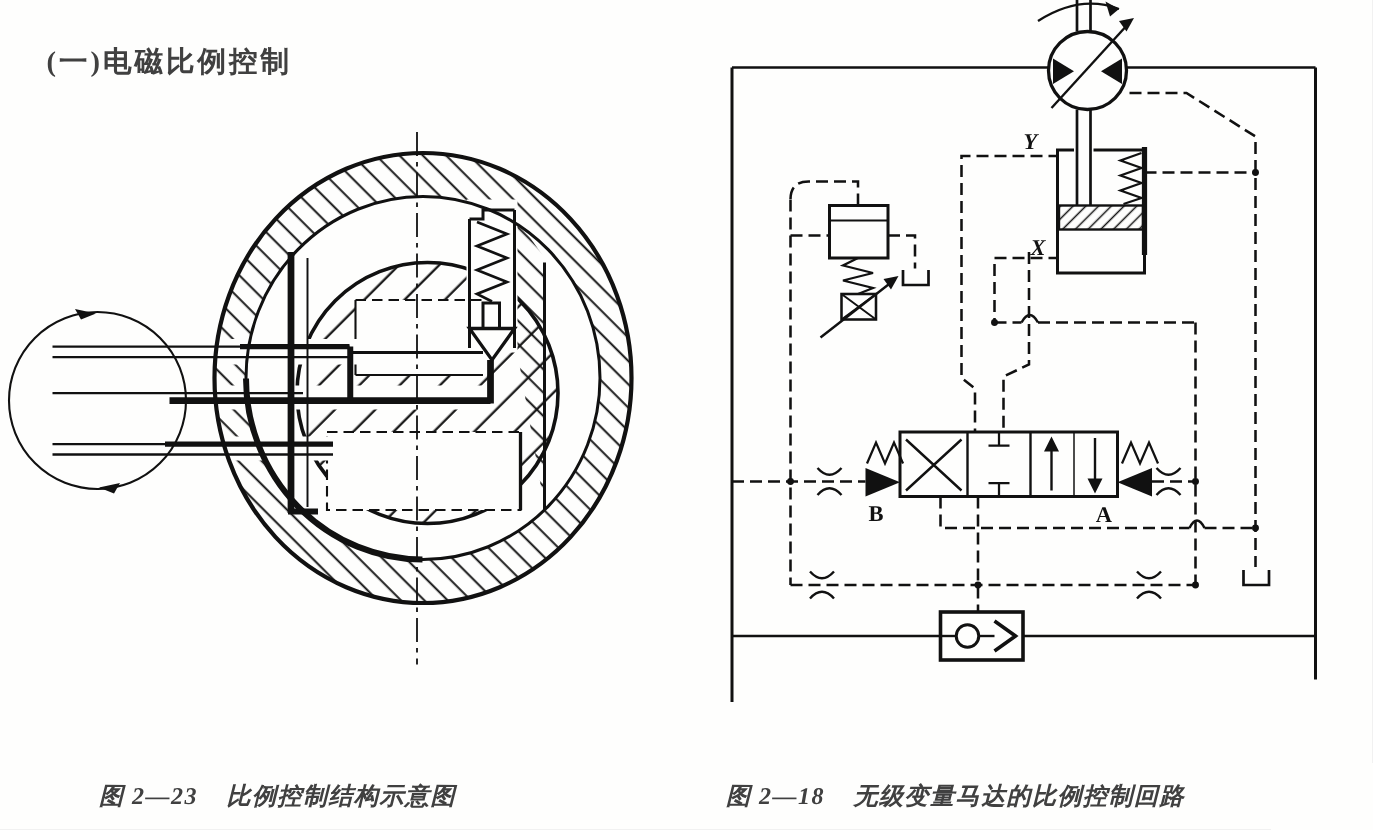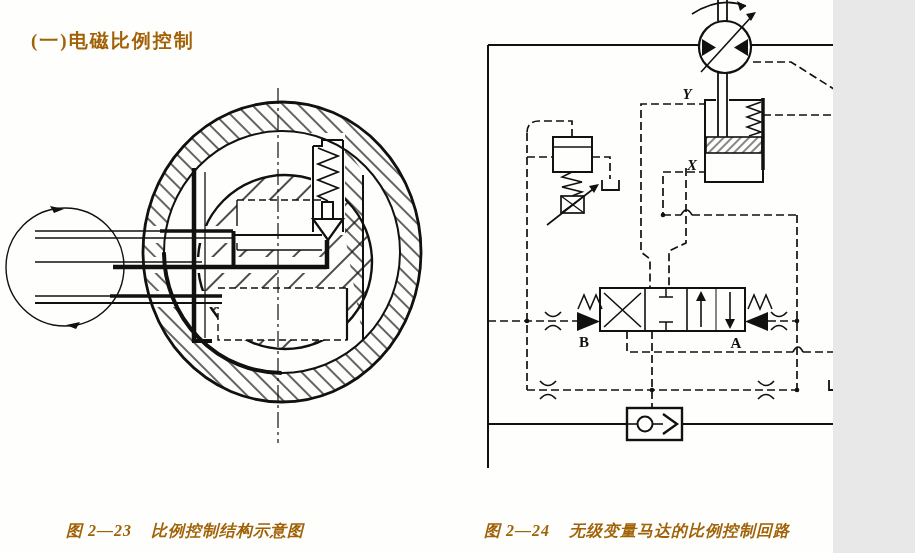--- a/index.html
+++ b/index.html
@@ -1,17 +1,17 @@
 <!DOCTYPE html>
 <html><head>
 <meta charset="utf-8">
 <style>
   html,body{margin:0;padding:0;background:#e8e8e8;}
-  #page{position:relative;width:833px;height:553px;background:#fefefd;overflow:hidden;
-        font-family:"Liberation Serif", serif;color:#a16207;}
+  #page{position:relative;width:915px;height:553px;background:#fefefd;overflow:hidden;
+        font-family:"Liberation Serif", serif;color:#404040;}
   svg{position:absolute;top:0;left:0;}
   .heading{position:absolute;left:31px;top:28px;font-size:19px;font-weight:bold;
            letter-spacing:2px;white-space:nowrap;}
   .caption{position:absolute;top:521px;font-size:16px;font-weight:bold;white-space:nowrap;
            letter-spacing:1px;font-style:italic;}
   .caption .num{margin-right:14px;}
   #cap-left{left:66px;}
   #cap-right{left:484px;}
   .diag-label{font-size:15px;font-weight:bold;font-style:italic;}
   .port-label{font-size:15px;font-weight:bold;}
@@ -231,17 +231,17 @@
     <text class="diag-label" x="692" y="170" text-anchor="middle" fill="#111">X</text>
     <text class="port-label" x="584" y="347" text-anchor="middle" fill="#111">B</text>
     <text class="port-label" x="736" y="348" text-anchor="middle" fill="#111">A</text>
   </svg>
 
   <div class="caption" id="cap-left">
     <span class="num">图 2—23</span>
     <span>比例控制结构示意图</span>
   </div>
   <div class="caption" id="cap-right">
-    <span class="num">图 2—24</span>
+    <span class="num">图 2—18</span>
     <span>无级变量马达的比例控制回路</span>
   </div>
 
 </div>
 
 </body></html>

